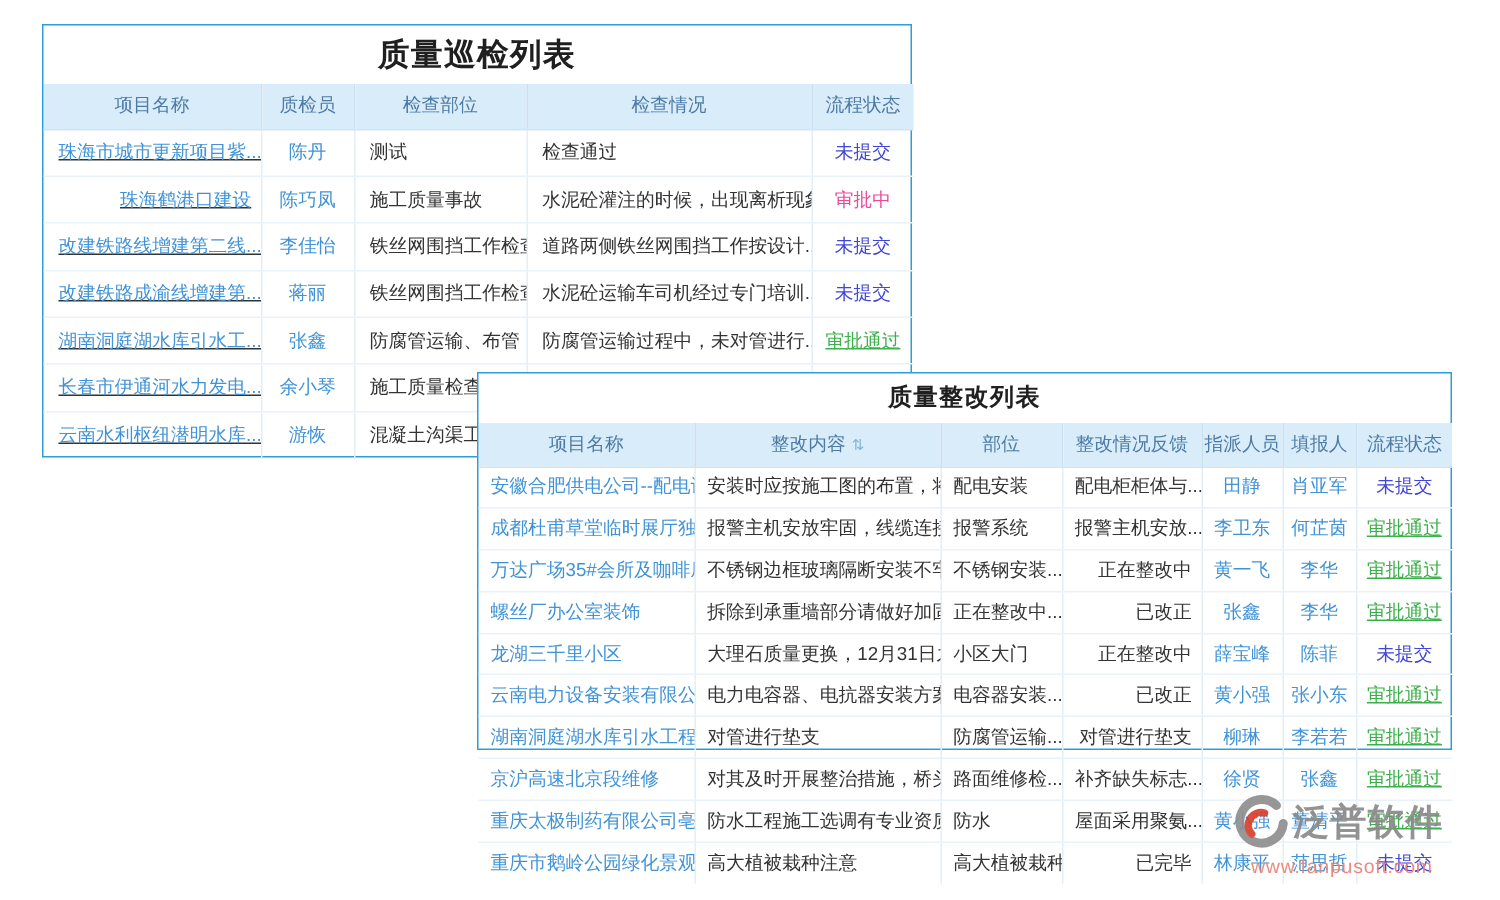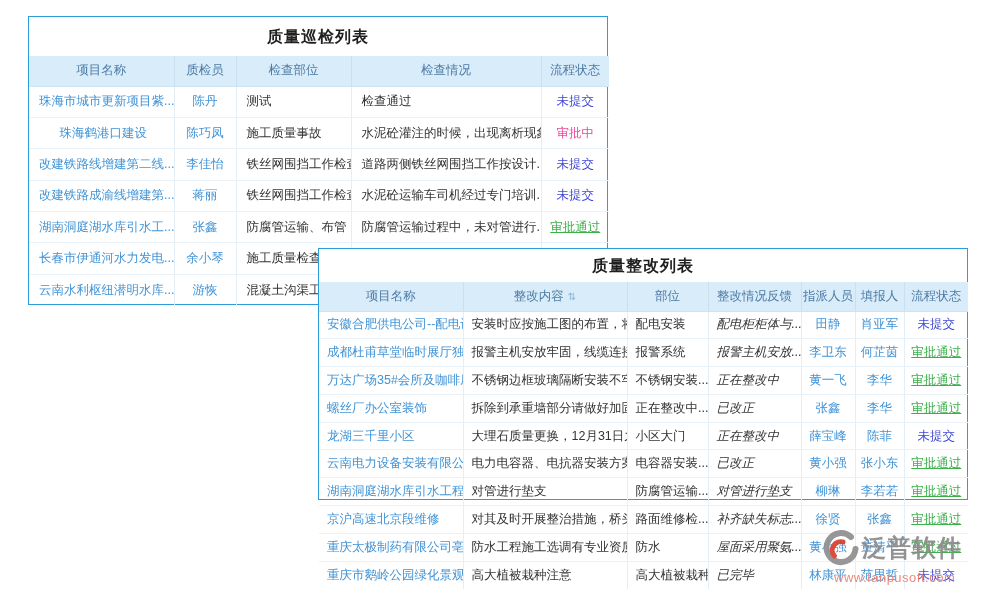--- a/index.html
+++ b/index.html
@@ -12,21 +12,21 @@
   .panel {
     position:absolute; background:#ffffff;
     border:1.5px solid #2b9ed9;
   }
   .panel-inspection { left:28px; top:16px; width:580px; height:289px; z-index:1; }
   .panel-rectify    { left:318px; top:248px; width:650px; height:252px; z-index:2; }
   .panel-title {
     text-align:center; font-weight:bold; color:#1f1f1f;
     letter-spacing:1px;
   }
-  .panel-inspection .panel-title { height:39px; line-height:39px; font-size:16px; }
+  .panel-inspection .panel-title { height:39px; line-height:39px; font-size:21px; }
   .panel-rectify .panel-title    { height:33px; line-height:33px; font-size:16px; }
   table { border-collapse:collapse; table-layout:fixed; width:100%; }
   th {
     background:#d9ecf9; color:#4d7ba6; font-weight:normal; font-size:12.5px;
     text-align:center; border-right:1px solid #c9e0f0; border-bottom:1px solid #cfe4f3;
     white-space:nowrap; overflow:hidden;
   }
   td {
     font-size:12.5px; color:#333333;
     border-right:1px solid #e4eef6; border-bottom:1px solid #eaf2f9;
@@ -35,34 +35,34 @@
   th:last-child, td:last-child { border-right:none; }
   tbody tr:last-child td { border-bottom:none; }
   .panel-inspection th { height:30px; }
   .panel-inspection tbody tr { height:31.4px; }
   .panel-rectify th { height:29px; }
   .panel-rectify tbody tr { height:27.8px; }
   
   .t-inspection th:nth-child(1){width:145px} .t-inspection th:nth-child(2){width:62px}
   .t-inspection th:nth-child(3){width:115px} .t-inspection th:nth-child(4){width:190px}
   .t-inspection th:nth-child(5){width:68px}
-  .t-inspection td:nth-child(1){text-align:center; padding-left:10px;}
+  .t-inspection td:nth-child(1){text-align:right; padding-left:10px;text-decoration:underline;}
   .t-inspection td:nth-child(2){text-align:center;}
   .t-inspection td:nth-child(3){text-align:left; padding-left:10px;}
   .t-inspection td:nth-child(4){text-align:left; padding-left:10px;}
   .t-inspection td:nth-child(5){text-align:center;}
   
   .t-rectify th:nth-child(1){width:144px} .t-rectify th:nth-child(2){width:164px}
   .t-rectify th:nth-child(3){width:81px}  .t-rectify th:nth-child(4){width:93px}
   .t-rectify th:nth-child(5){width:54px}  .t-rectify th:nth-child(6){width:49px}
   .t-rectify th:nth-child(7){width:64px}
   .t-rectify td:nth-child(1){text-align:left; padding-left:8px;}
   .t-rectify td:nth-child(2){text-align:left; padding-left:8px;}
   .t-rectify td:nth-child(3){text-align:left; padding-left:8px;}
-  .t-rectify td:nth-child(4){text-align:left; padding-left:8px;font-style:italic;}
+  .t-rectify td:nth-child(4){text-align:right; padding-left:8px;}
   .t-rectify td:nth-child(5),
   .t-rectify td:nth-child(6),
   .t-rectify td:nth-child(7){text-align:center; padding:0 2px;}
   .link { color:#4193d6; cursor:pointer; }
   .status { cursor:pointer; }
   .st-unsubmitted { color:#4147d5; }
   .st-pending     { color:#ec4899; }
   .st-approved    { color:#3db04b; text-decoration:underline; }
   .sort-icon { font-size:10px; color:#85b4d8; margin-left:4px; cursor:pointer; }
   

